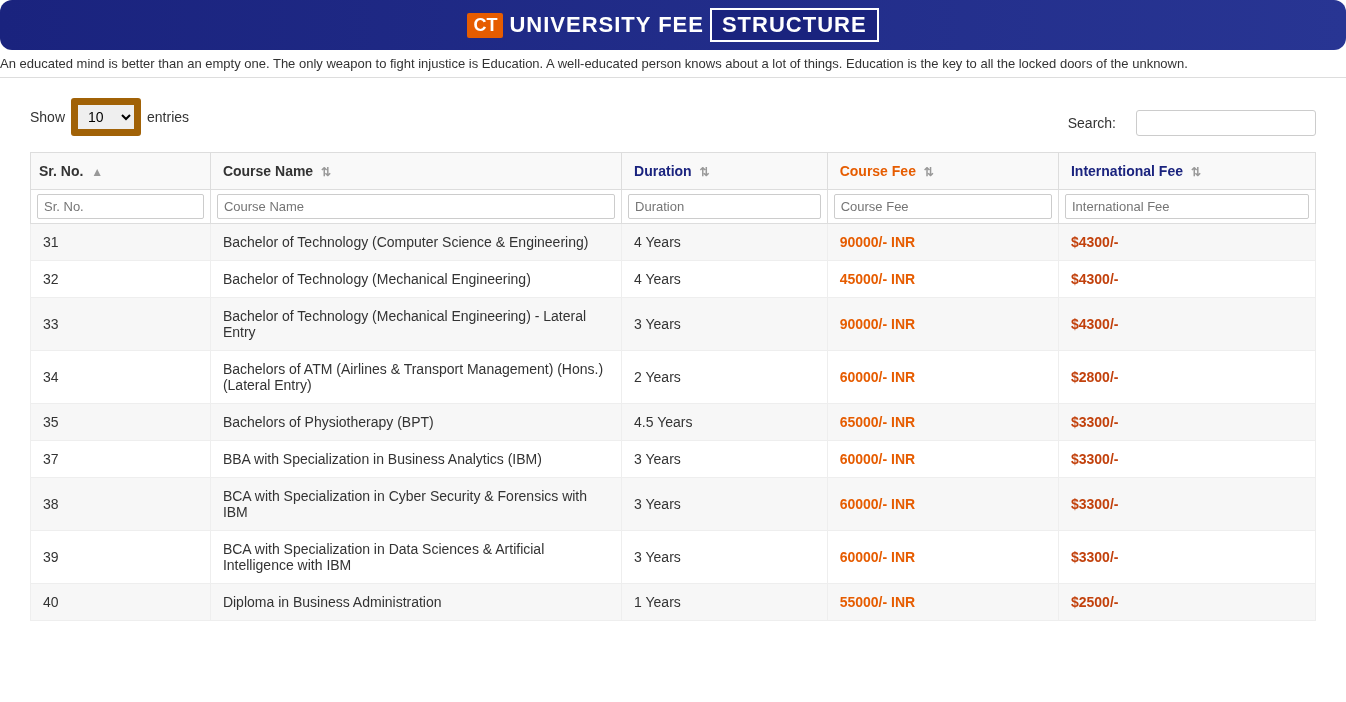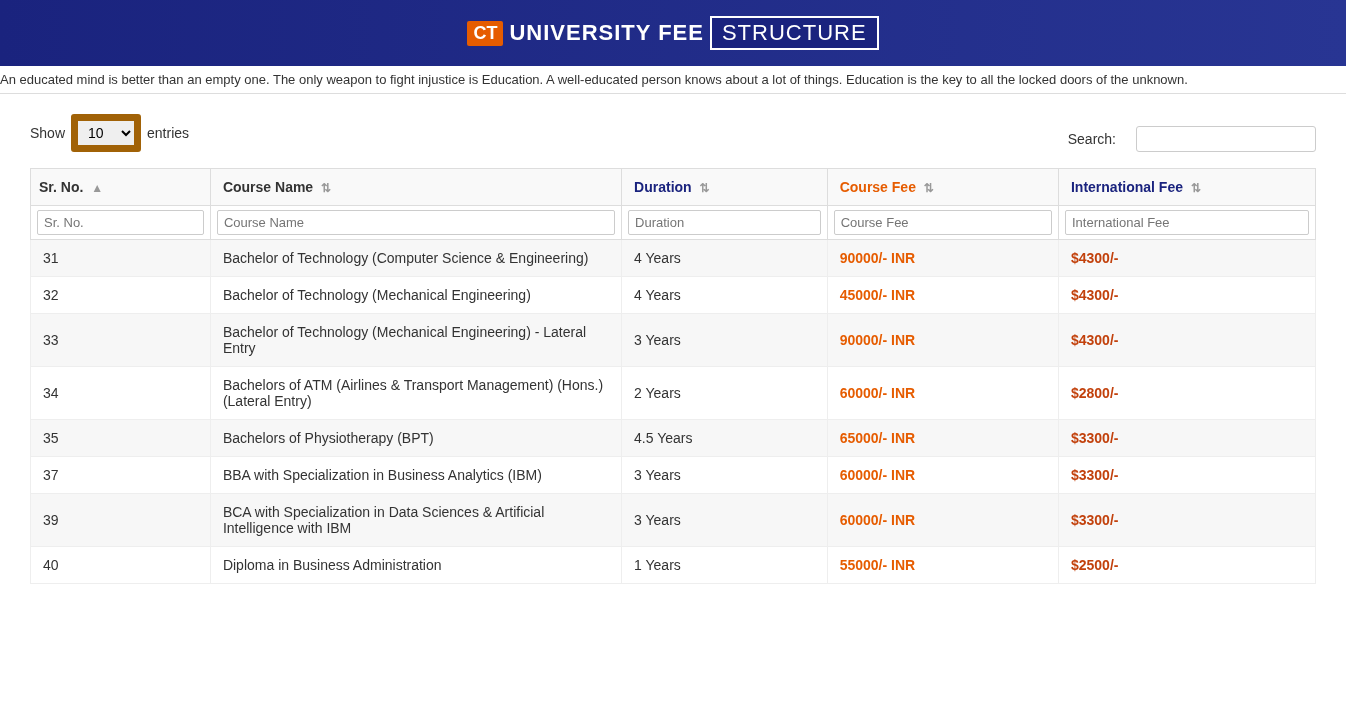--- a/index.html
+++ b/index.html
@@ -6,22 +6,23 @@
     body {
       font-family: Arial, sans-serif;
       font-size: 14px;
       background: #fff;
       color: #333;
     }
 
     
     .header-bar {
       background: linear-gradient(to right, #1a237e, #283593);
-      padding: 16px 0;
+      padding: 8px 0;
       text-align: center;
+      border-radius: 12px;
     }
     .header-title {
       display: inline-flex;
       align-items: center;
       gap: 6px;
     }
     .ct-logo {
       background: #e65c00;
       color: #fff;
       font-weight: bold;
@@ -33,21 +34,21 @@
       color: #fff;
       font-size: 22px;
       font-weight: bold;
       letter-spacing: 1px;
     }
     .fee-structure-box {
       background: #1a237e;
       border: 2px solid #fff;
       color: #fff;
       font-size: 22px;
-      font-weight: normal;
+      font-weight: bold;
       padding: 2px 10px;
       letter-spacing: 1px;
     }
 
     
     .marquee-bar {
       background: #fff;
       color: #333;
       font-size: 13px;
       padding: 6px 0;
@@ -285,20 +286,27 @@
           <td class="intl-fee">$3300/-</td>
         </tr>
         <tr class="data-row">
           <td>37</td>
           <td>BBA with Specialization in Business Analytics (IBM)</td>
           <td>3 Years</td>
           <td class="course-fee">60000/- INR</td>
           <td class="intl-fee">$3300/-</td>
         </tr>
         <tr class="data-row">
+          <td>38</td>
+          <td>BCA with Specialization in Cyber Security &amp; Forensics with IBM</td>
+          <td>3 Years</td>
+          <td class="course-fee">60000/- INR</td>
+          <td class="intl-fee">$3300/-</td>
+        </tr>
+        <tr class="data-row">
           <td>39</td>
           <td>BCA with Specialization in Data Sciences &amp; Artificial Intelligence with IBM</td>
           <td>3 Years</td>
           <td class="course-fee">60000/- INR</td>
           <td class="intl-fee">$3300/-</td>
         </tr>
         <tr class="data-row">
           <td>40</td>
           <td>Diploma in Business Administration</td>
           <td>1 Years</td>

